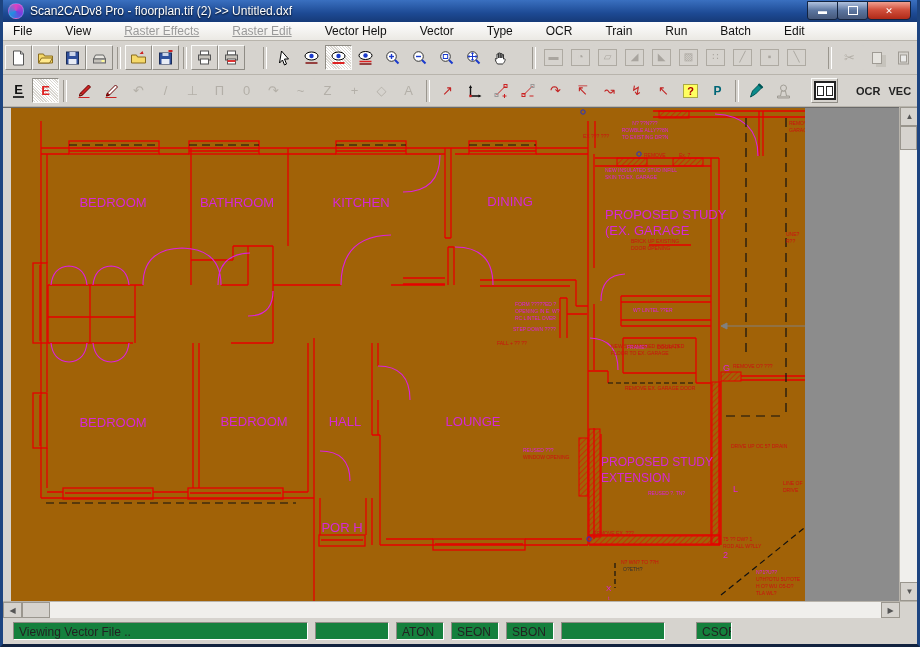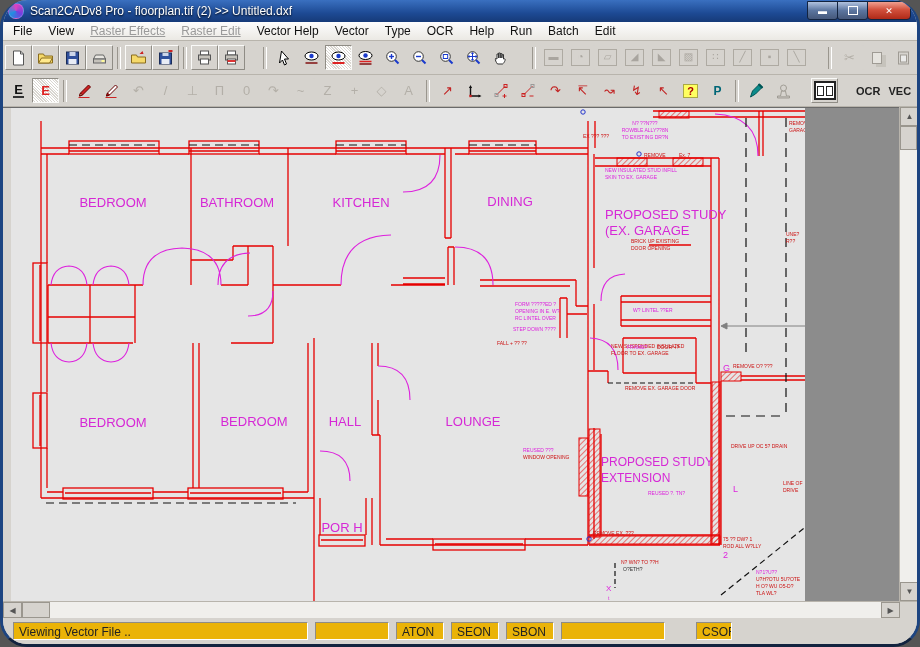--- a/index.html
+++ b/index.html
@@ -1,28 +1,28 @@
 <!DOCTYPE html>
 <html><head>
 <meta charset="utf-8">
 <style>
   html,body{margin:0;padding:0;background:#555;}
   #app{position:relative;width:920px;height:647px;font-family:"Liberation Sans",sans-serif;
-       background:#d6d3ce;box-sizing:border-box;border-left:3px solid #1d4480;border-right:3px solid #1d4480;border-bottom:3px solid #12233f;display:flex;flex-direction:column;overflow:hidden;border-radius:27px;}
+       background:#d6d3ce;box-sizing:border-box;border-left:3px solid #1d4480;border-right:3px solid #1d4480;border-bottom:3px solid #12233f;display:flex;flex-direction:column;overflow:hidden;}
   
   .titlebar{height:22px;background:linear-gradient(#3a70c0,#1d4a94 60%,#163a78);display:flex;align-items:center;color:#fff;font-size:12px;position:relative;flex:none;}
   .appicon{width:14px;height:14px;border-radius:50%;margin:0 6px 0 5px;background:conic-gradient(#e040c0,#7040e0,#2090e0,#e040c0);border:1px solid #fff3;flex:none;}
   .title-text{text-shadow:0 1px 2px #000;white-space:nowrap;}
   .winbtns{position:absolute;right:6px;top:1px;display:flex;}
   .wbtn{width:29px;height:17px;display:flex;align-items:center;justify-content:center;font-size:9px;color:#fff;
         background:linear-gradient(#cfd8e8cc,#6a7fa0cc 50%,#46597c);border:1px solid #12233f;border-radius:0 0 3px 3px;margin-left:-1px;}
   .wbtn.close{width:42px;background:linear-gradient(#f0a090,#d2513d 45%,#b02a18);border-radius:0 0 4px 4px;}
   .wbtn .maxsq{width:8px;height:7px;border:1px solid #fff;box-shadow:2px -2px 0 -0px #fff0;}
   
-  .menubar{height:18px;background:linear-gradient(#fdfdfd,#ebe9e4);display:flex;align-items:center;font-size:12px;color:#111;border-bottom:1px solid #b8b4ac;flex:none;padding-left:2px;}
+  .menubar{height:18px;background:linear-gradient(#fdfdfd,#ebe9e4);display:flex;align-items:center;font-size:12px;color:#111;border-bottom:1px solid #b8b4ac;flex:none;padding-left:2px;gap:17px;}
   .mi{padding:1px 8px;cursor:default;}
   .mi.dis{color:#9a9a9a;text-decoration:underline;}
   
   .tb{display:flex;align-items:center;background:#d6d3ce;flex:none;border-bottom:1px solid #b8b4ac;padding:2px 2px;}
   .tb1{height:29px;}
   .tb2{height:27px;}
   .btn{width:25px;height:23px;display:flex;align-items:center;justify-content:center;flex:none;
        border:1px solid #d6d3ce;border-radius:1px;}
   .btn.raised{border-top:1px solid #fafaf8;border-left:1px solid #fafaf8;border-bottom:1px solid #8f8c85;border-right:1px solid #8f8c85;background:#d6d3ce;}
   .btn.pressed{border-top:1px solid #8f8c85;border-left:1px solid #8f8c85;border-bottom:1px solid #fafaf8;border-right:1px solid #fafaf8;
@@ -40,33 +40,33 @@
   .qmark{background:#ffff60;color:#a00;font-weight:bold;font-size:11px;padding:0 3px;border:1px solid #aa4;}
   .pflag{color:#067;font-weight:bold;font-size:12px;}
   .winboxicon{width:16px;height:13px;border:2px solid #222;background:#fff;display:flex;align-items:center;justify-content:space-between;padding:1px;}
   .winboxicon i{display:block;width:5px;height:8px;border:1px solid #222;}
   .tbtext{font-size:11px;font-weight:bold;color:#222;letter-spacing:0;margin:0 4px;}
   .copysq{position:relative;width:8px;height:10px;border:1px solid #9a968e;background:#e8e6e1;box-shadow:4px 3px 0 0 #c5c2bb;display:block;}
   
   .viewrow{display:flex;flex:1;min-height:0;}
   .view{position:relative;flex:1;background:#8c8c8c;border-top:1px solid #6a6a6a;overflow:hidden;}
   .leftstrip{position:absolute;left:0;top:0;bottom:0;width:8px;background:#d6d3ce;border-right:1px solid #9a9a9a;}
-  .sheet{position:absolute;left:8px;top:0;width:794px;height:505px;background:#e5e5e5;}
+  .sheet{position:absolute;left:8px;top:0;width:794px;height:505px;background:#a16207;}
   
   .vscroll{width:17px;background:#f0efec;border-left:1px solid #b8b4ac;display:flex;flex-direction:column;flex:none;}
   .sbtn{height:17px;width:17px;background:#d6d3ce;border:1px solid #9a968e;color:#555;font-size:8px;display:flex;align-items:center;justify-content:center;flex:none;}
   .vthumb{height:22px;background:#d6d3ce;border:1px solid #9a968e;margin-top:0;flex:none;}
   .vtrack{flex:1;}
   .hscroll{height:16px;background:#f0efec;display:flex;align-items:stretch;flex:none;border-top:1px solid #b8b4ac;}
   .hthumb{width:26px;background:#d6d3ce;border:1px solid #9a968e;flex:none;}
   .htrack{flex:1;}
   .corner{width:17px;background:#d6d3ce;flex:none;}
   
   .statusbar{height:26px;background:#d6d3ce;display:flex;align-items:center;gap:7px;padding-left:10px;font-size:12px;color:#222;flex:none;}
-  .scell{height:18px;line-height:18px;padding:0 5px;background:#eab308;border-top:1px solid #8f8c85;border-left:1px solid #8f8c85;border-bottom:1px solid #fff;border-right:1px solid #fff;white-space:nowrap;overflow:hidden;box-sizing:border-box;}
+  .scell{height:18px;line-height:18px;padding:0 5px;background:#15803d;border-top:1px solid #8f8c85;border-left:1px solid #8f8c85;border-bottom:1px solid #fff;border-right:1px solid #fff;white-space:nowrap;overflow:hidden;box-sizing:border-box;}
   text{font-family:"Liberation Sans",sans-serif;}
 </style>
 </head>
 <body>
 
 <div id="app">
 
   <div class="titlebar">
     <span class="appicon"></span>
     <span class="title-text">Scan2CADv8 Pro  -  floorplan.tif (2) &gt;&gt; Untitled.dxf</span>
@@ -81,21 +81,21 @@
 
   <div class="menubar" id="menubar">
       <span class="mi">File</span>
       <span class="mi">View</span>
       <span class="mi dis">Raster Effects</span>
       <span class="mi dis">Raster Edit</span>
       <span class="mi">Vector Help</span>
       <span class="mi">Vector</span>
       <span class="mi">Type</span>
       <span class="mi">OCR</span>
-      <span class="mi">Help</span>
+      <span class="mi">Train</span>
       <span class="mi">Run</span>
       <span class="mi">Batch</span>
       <span class="mi">Edit</span>
     </div>
 
   <div class="tb tb1">
     <span class="btn raised">
         <svg class="ic" viewBox="0 0 16 16">
           <path d="M3,1h7l3,3v11H3z" fill="#fff" stroke="#555"></path>
           <path d="M10,1v3h3" fill="none" stroke="#555"></path>

